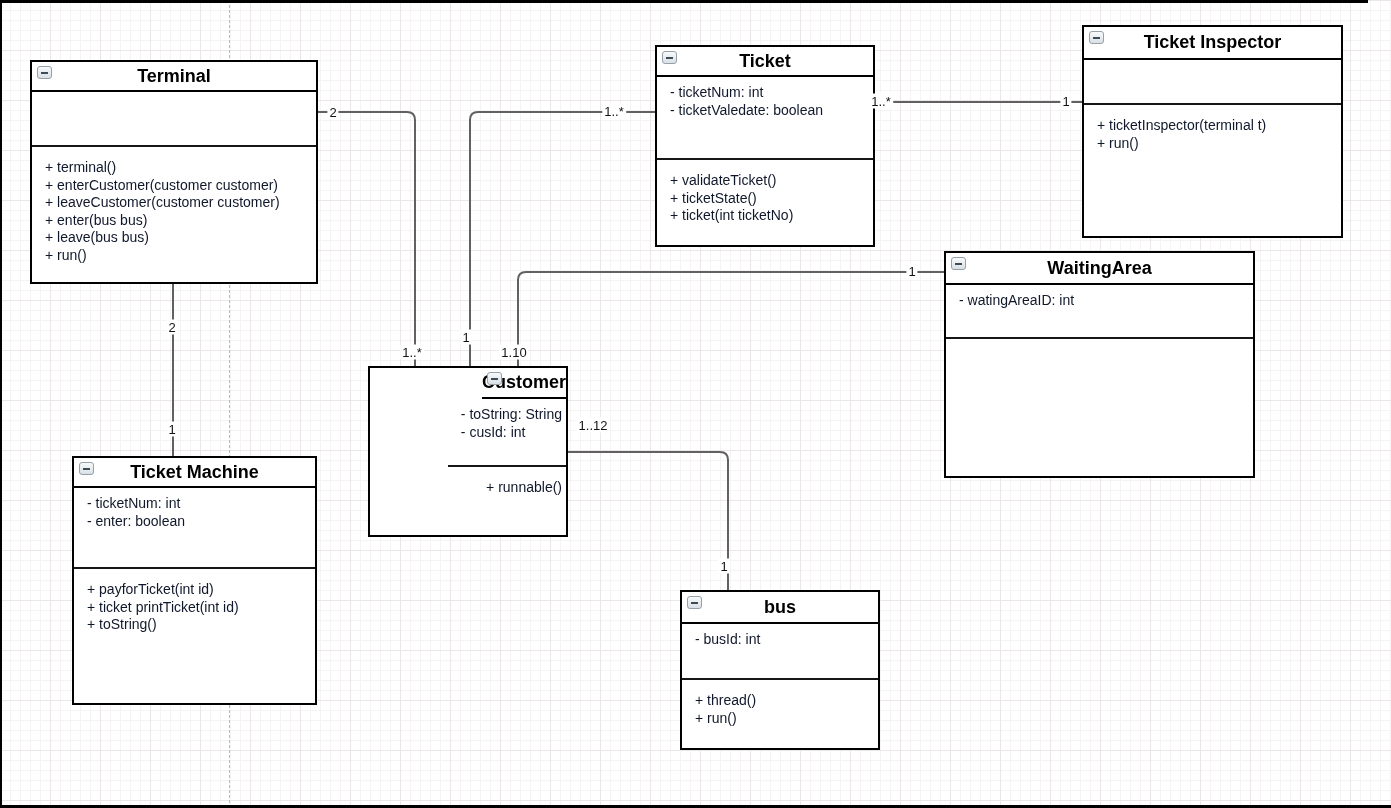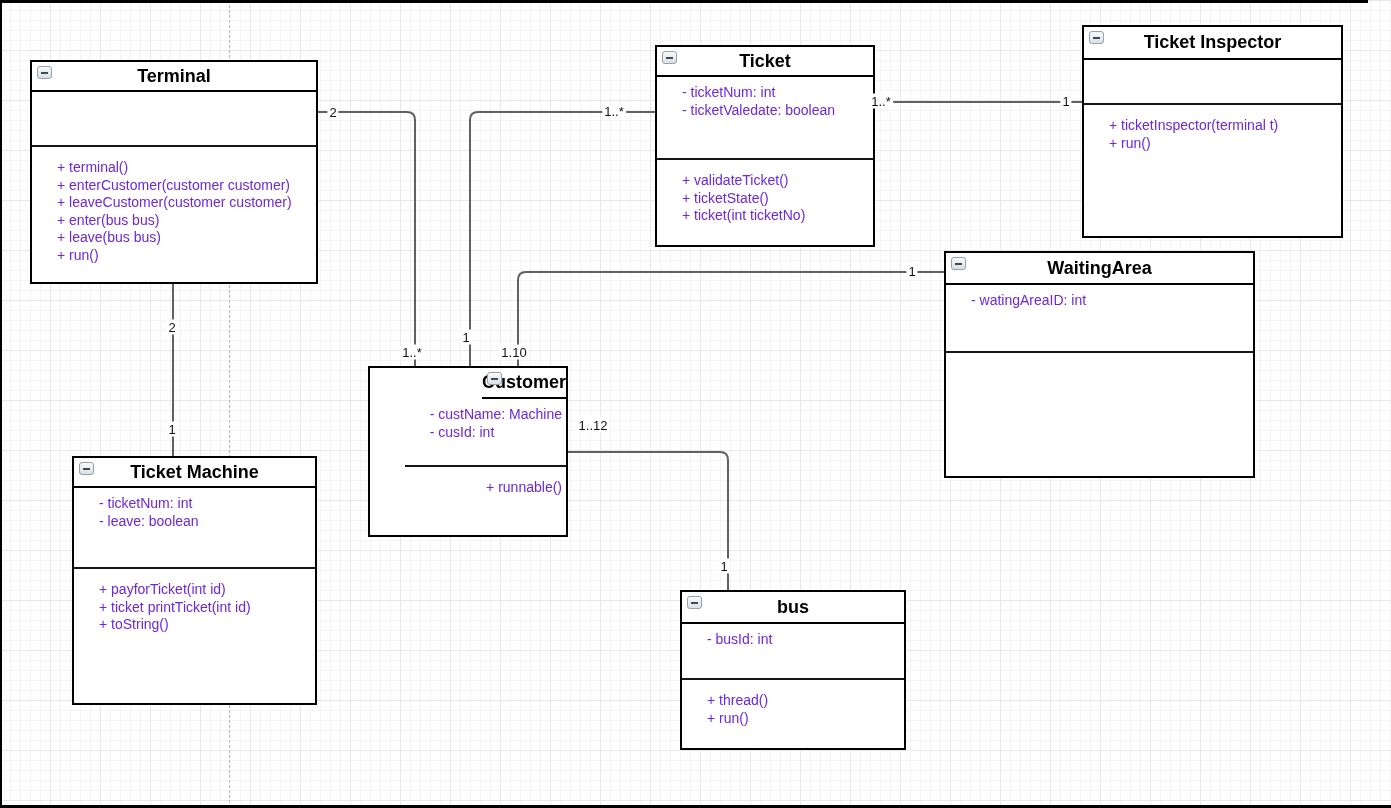--- a/index.html
+++ b/index.html
@@ -41,21 +41,21 @@
   }
   .collapse-btn {
     position:absolute; left:5px; top:4px;
     width:15px; height:13px;
     border:1px solid #95a0a8; border-radius:3px;
     background:linear-gradient(#f8fafb, #d9e0e6);
     display:flex; align-items:center; justify-content:center;
     cursor:pointer;
   }
   .collapse-btn .dash { width:7px; height:2px; background:#3d4b54; }
-  .uml-section { flex:0 0 auto; padding:7px 4px 0 25px; font-size:14px; line-height:17.5px; color:#6d28d9; overflow:hidden; }
+  .uml-section { flex:0 0 auto; padding:7px 4px 0 13px; font-size:14px; line-height:17.5px; color:#0f172a; overflow:hidden; }
   .uml-attrs   { border-bottom:2px solid #161616; }
   .uml-methods { flex:1 1 auto; padding-top:12px; }
   .member { white-space:nowrap; }
   .mult-label {
     position:absolute; transform:translate(-50%,-50%);
     background:#fff; padding:0 2px;
     font-size:13px; color:#121212; white-space:nowrap;
     z-index:4;
   }
 </style>
@@ -92,21 +92,21 @@
       </div>
       <div class="uml-class" style="left: 72px; top: 456px; width: 245px; height: 249px;">
         <div class="uml-title" style="height: 30px;">
           <span class="collapse-btn">
             <span class="dash"></span>
           </span>
           <span class="title-text">Ticket Machine</span>
         </div>
         <div class="uml-section uml-attrs" style="height: 81px;">
           <div class="member">- ticketNum: int</div>
-          <div class="member">- leave: boolean</div>
+          <div class="member">- enter: boolean</div>
         </div>
         <div class="uml-section uml-methods">
           <div class="member">+ payforTicket(int id)</div>
           <div class="member">+ ticket printTicket(int id)</div>
           <div class="member">+ toString()</div>
         </div>
       </div>
       <div class="uml-class" style="left: 655px; top: 45px; width: 220px; height: 202px;">
         <div class="uml-title" style="height: 30px;">
           <span class="collapse-btn">
@@ -137,40 +137,40 @@
           <div class="member">+ run()</div>
         </div>
       </div>
       <div class="uml-class" style="left: 944px; top: 251px; width: 311px; height: 227px;">
         <div class="uml-title" style="height: 32px;">
           <span class="collapse-btn">
             <span class="dash"></span>
           </span>
           <span class="title-text">WaitingArea</span>
         </div>
-        <div class="uml-section uml-attrs" style="height: 68px;">
+        <div class="uml-section uml-attrs" style="height: 54px;">
           <div class="member">- watingAreaID: int</div>
         </div>
       </div>
       <div class="uml-class" style="left: 368px; top: 366px; width: 200px; height: 171px; align-items: flex-end;">
         <div class="uml-title" style="height: 31px;">
           <span class="collapse-btn">
             <span class="dash"></span>
           </span>
           <span class="title-text">Customer</span>
         </div>
         <div class="uml-section uml-attrs" style="height: 68px;">
-          <div class="member">- custName: Machine</div>
+          <div class="member">- toString: String</div>
           <div class="member">- cusId: int</div>
         </div>
         <div class="uml-section uml-methods">
           <div class="member">+ runnable()</div>
         </div>
       </div>
-      <div class="uml-class" style="left: 680px; top: 590px; width: 226px; height: 160px; justify-content: center;">
+      <div class="uml-class" style="left: 680px; top: 590px; width: 200px; height: 160px; justify-content: center;">
         <div class="uml-title" style="height: 32px;">
           <span class="collapse-btn">
             <span class="dash"></span>
           </span>
           <span class="title-text">bus</span>
         </div>
         <div class="uml-section uml-attrs" style="height: 56px;">
           <div class="member">- busId: int</div>
         </div>
         <div class="uml-section uml-methods">

